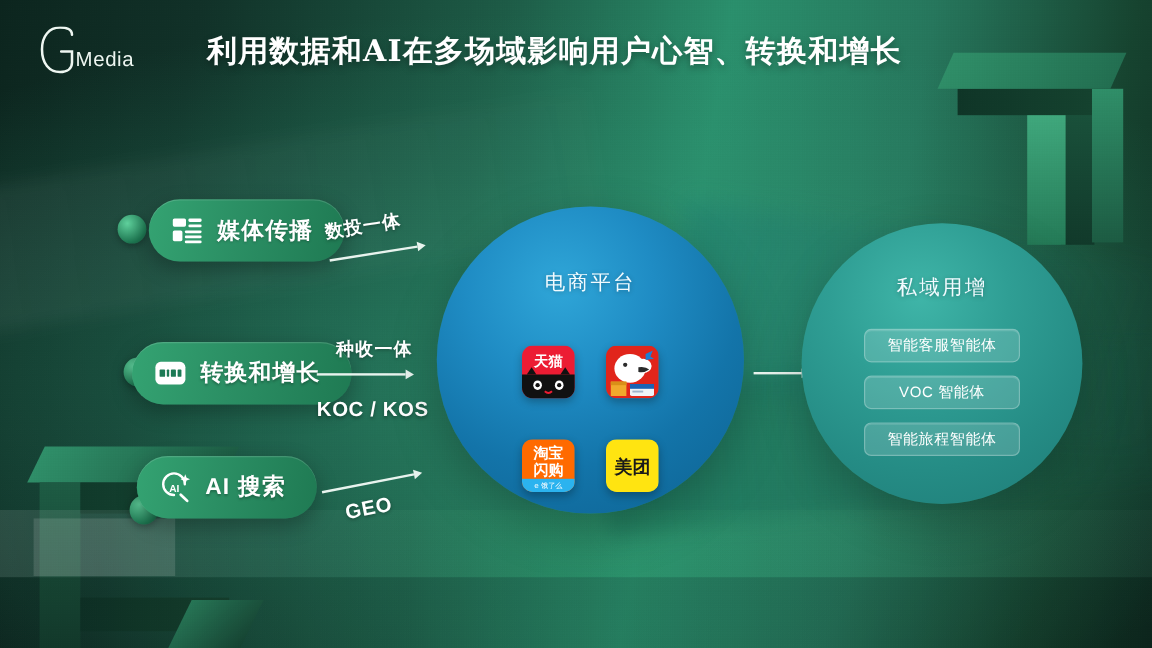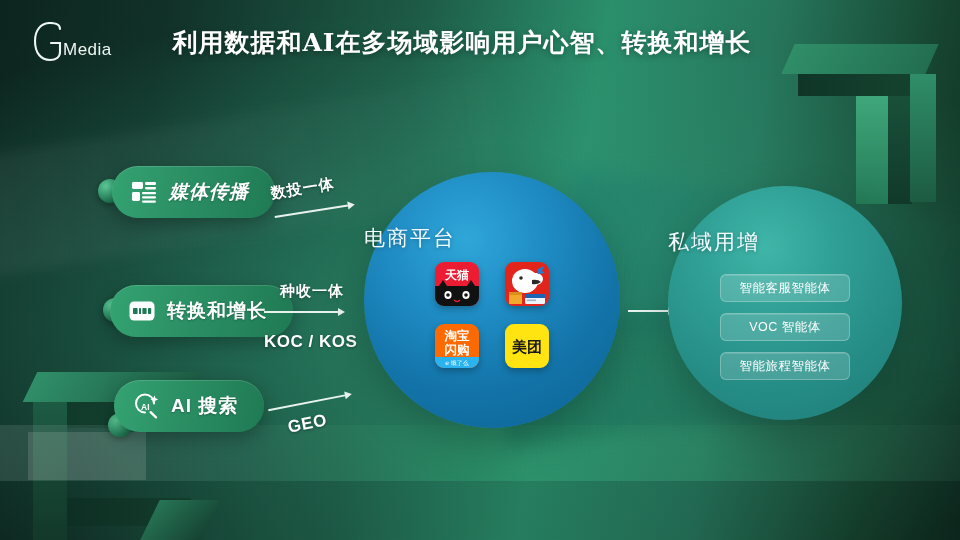--- a/index.html
+++ b/index.html
@@ -160,30 +160,30 @@
     left:364px; top:172px; width:256px; height:256px;
     background:radial-gradient(circle at 40% 26%, #2fa6d8 0%, #1f8cc4 32%, #1374a9 62%, #0d6291 100%);
     box-shadow:0 14px 40px rgba(0,0,0,.25);
   }
   #sphere-pd{
     left:668px; top:186px; width:234px; height:234px;
     background:radial-gradient(circle at 42% 26%, #3fb5a8 0%, #2f9e94 34%, #258c85 66%, #1e7b76 100%);
     box-shadow:0 14px 40px rgba(0,0,0,.22);
   }
   .sph-title{
-    position:absolute; left:0; width:100%; 
+    position:absolute; left:0; width:100%; text-align:center;
     font-family:"DejaVu Serif","Liberation Serif",serif;
-    font-size:21px; color:#f2fbff; letter-spacing:2px;
+    font-size:17px; color:#f2fbff; letter-spacing:2px;
     text-shadow:0 1px 4px rgba(0,0,0,.28);
   }
 
   
   #app-grid{
     position:absolute; left:50%; transform:translateX(-50%);
-    top:90px; display:grid; grid-template-columns:44px 44px; gap:18px 26px;
+    top:116px; display:grid; grid-template-columns:44px 44px; gap:34px 26px;
   }
   .app{width:44px;height:44px;border-radius:9px;overflow:hidden;position:relative;
        box-shadow:0 3px 7px rgba(0,0,0,.28);}
 
   
   #chips{
     position:absolute; left:50%; transform:translateX(-50%);
     top:88px; display:flex; flex-direction:column; gap:11px; align-items:center;
   }
   .chip{
@@ -231,21 +231,21 @@
       <svg viewBox="0 0 112 46" width="112" height="46" aria-hidden="true">
         <path d="M30 7 C30 2 25 1 20 1 C11 1 5 8 5 19 C5 31 11 38 20 38 C26 38 30 35 30 30 L30 21 L21 21" fill="none" stroke="#eef6f1" stroke-width="2.1" stroke-linecap="round"></path>
         <text x="33" y="33" font-family="Liberation Sans, sans-serif" font-size="17" letter-spacing="0.5" fill="#eef6f1">Media</text>
       </svg>
     </div>
 
     <div id="page-title">利用数据和AI在多场域影响用户心智、转换和增长</div>
   </div>
 
   <div class="dot" style="left:98px; top:179px;"></div>
-  <div class="pill" style="left:112px; top:166px;font-style:italic;">
+  <div class="pill" style="left:124px; top:166px;">
     <span class="picon">
       <svg viewBox="0 0 28 28" width="28" height="28" aria-hidden="true">
         <rect x="2" y="4" width="11" height="7" rx="1.4" fill="#fff"></rect>
         <rect x="15" y="4" width="11" height="3" rx="1.2" fill="#fff"></rect>
         <rect x="15" y="9" width="11" height="2.4" rx="1.1" fill="#fff"></rect>
         <rect x="2" y="14" width="8" height="9" rx="1.4" fill="#fff"></rect>
         <rect x="12" y="14" width="14" height="2.3" rx="1.1" fill="#fff"></rect>
         <rect x="12" y="18.2" width="14" height="2.3" rx="1.1" fill="#fff"></rect>
         <rect x="12" y="22.4" width="14" height="2.3" rx="1.1" fill="#fff"></rect>
       </svg>

